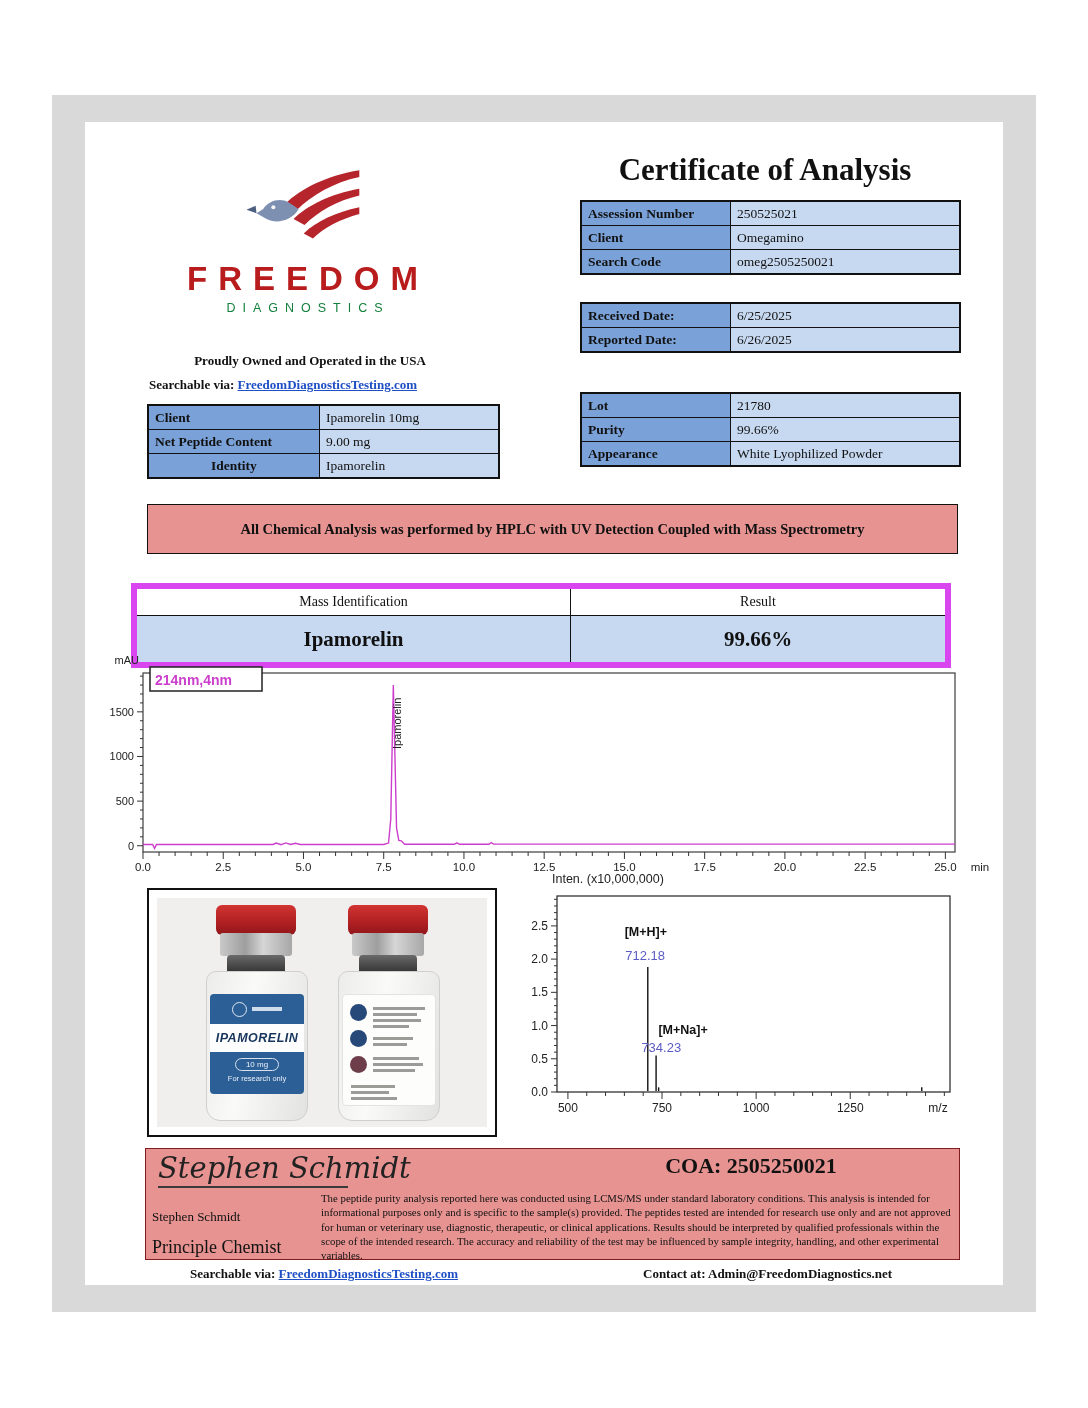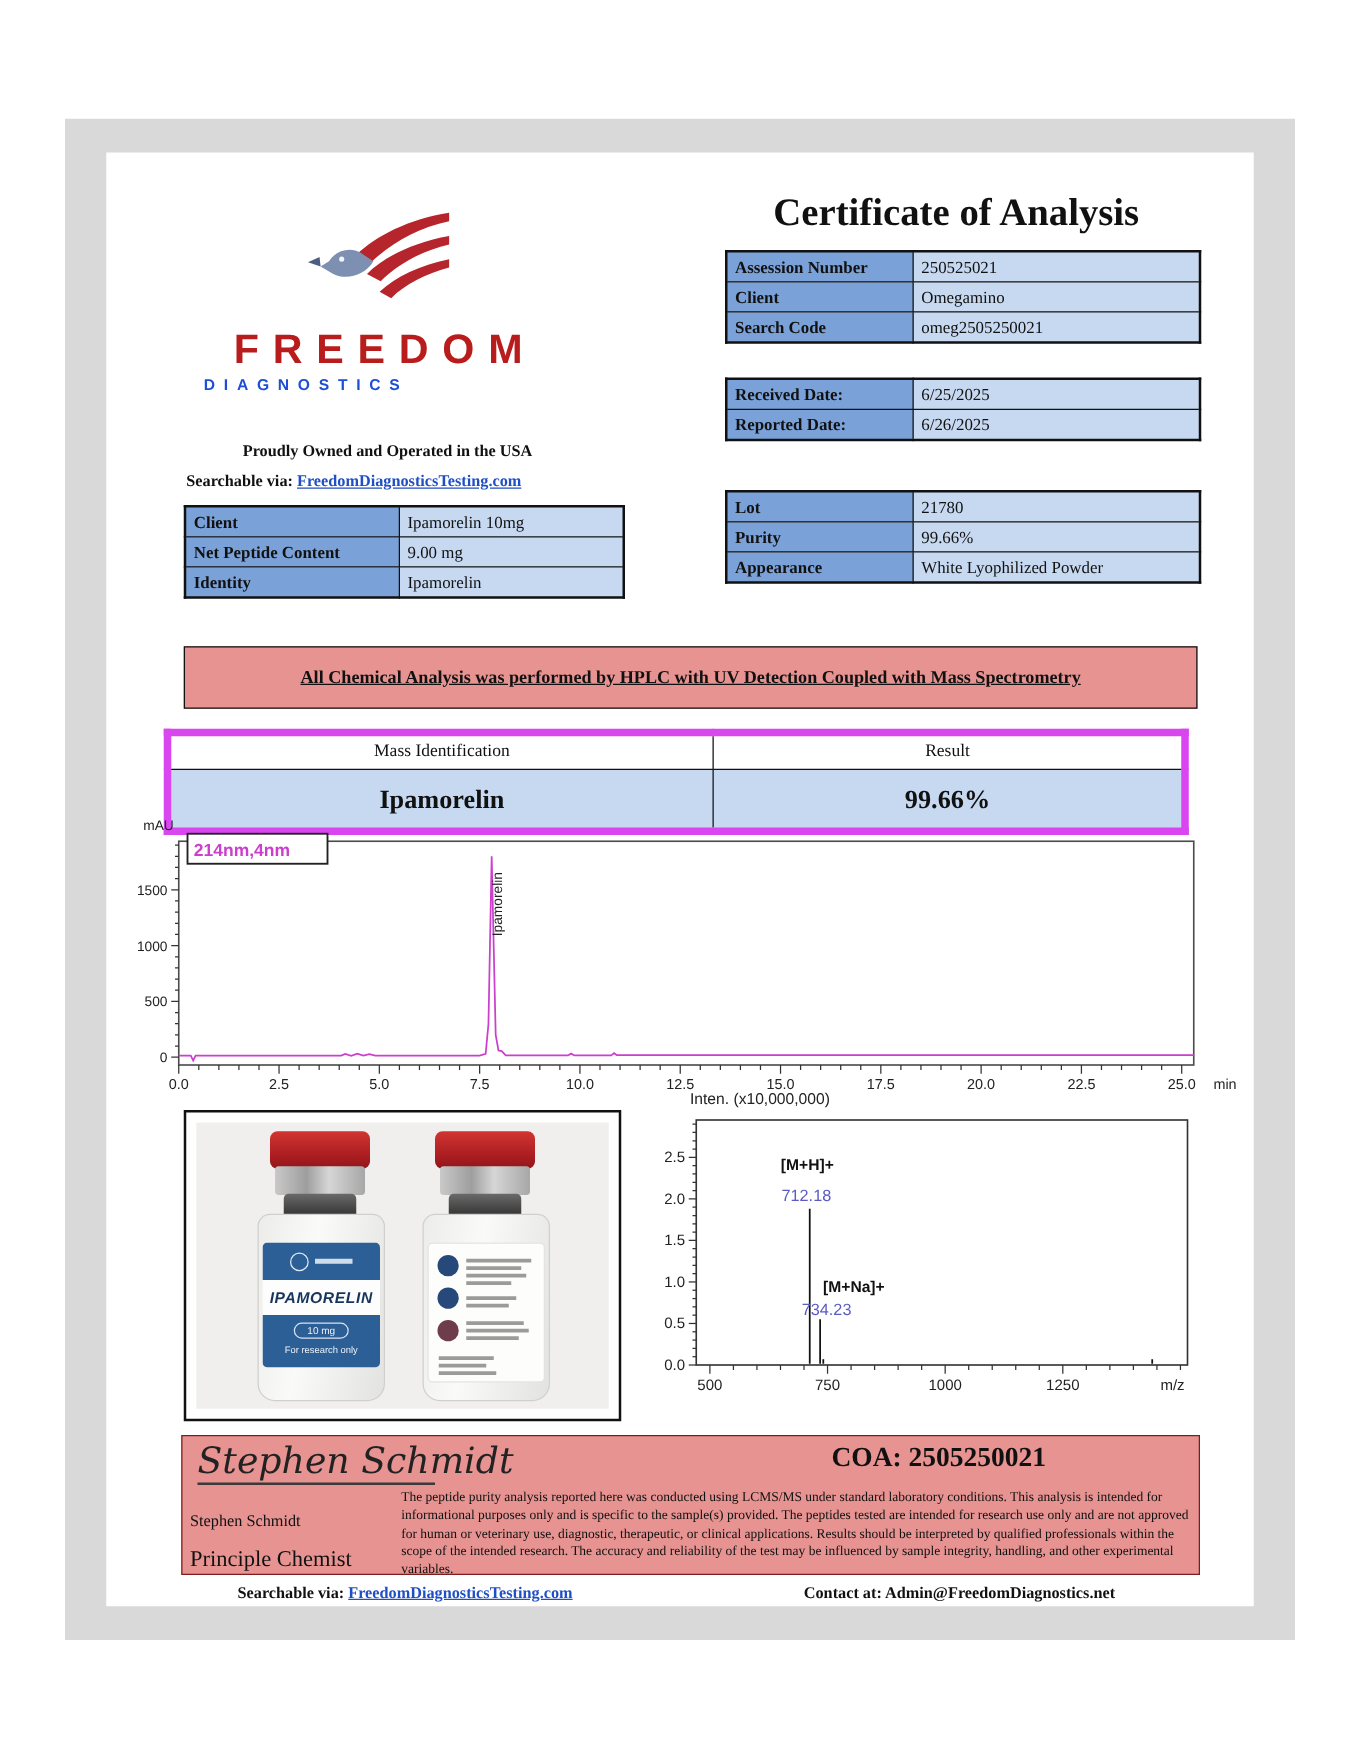--- a/index.html
+++ b/index.html
@@ -6,42 +6,42 @@
   .canvas{position:relative;width:1088px;height:1408px;background:#fff;overflow:hidden;
           font-family:"Liberation Serif",serif;color:#111;}
   .band{position:absolute;left:52px;top:95px;width:984px;height:1217px;background:#d9d9d9;}
   .page{position:absolute;left:85px;top:122px;width:918px;height:1163px;background:#fff;}
 
   
   .eagle{position:absolute;left:158px;top:42px;width:118px;height:90px;}
   .logo-word{position:absolute;left:78px;top:138px;width:290px;text-align:center;
              font-family:"Liberation Sans",sans-serif;font-size:33px;font-weight:600;
              letter-spacing:11px;color:#b91c1c;}
-  .logo-sub{position:absolute;left:78px;top:179px;width:290px;text-align:left;
-            font-family:"Liberation Sans",sans-serif;font-size:12.5px;font-weight:700;
-            letter-spacing:7px;color:#1d4ed8;}
+  .logo-sub{position:absolute;left:78px;top:179px;width:290px;text-align:center;
+            font-family:"Liberation Sans",sans-serif;font-size:12.5px;font-weight:400;
+            letter-spacing:7px;color:#15803d;}
   .tagline{position:absolute;left:75px;top:231px;width:300px;text-align:center;
            font-size:13px;font-weight:bold;}
   .search-line{position:absolute;left:64px;top:255px;font-size:13px;font-weight:bold;}
   a.link{color:#1f4fc4;text-decoration:underline;font-weight:bold;cursor:pointer;}
 
   .title{position:absolute;left:460px;top:30px;width:440px;text-align:center;
          font-size:31px;font-weight:bold;}
 
   table.kv{border-collapse:collapse;position:absolute;border:2px solid #111;}
   table.kv td{border:1px solid #111;font-size:13.5px;padding:2px 6px;height:19px;vertical-align:middle;}
   table.kv td.k{font-weight:bold;}
   .t-meta{left:495px;top:78px;}   .t-meta td.k{width:136px;} .t-meta td.v{width:216px;}
   .t-date{left:495px;top:180px;}  .t-date td.k{width:136px;} .t-date td.v{width:216px;}
   .t-prod{left:62px;top:282px;}   .t-prod td.k{width:158px;} .t-prod td.v{width:166px;}
   .t-lot{left:495px;top:270px;}   .t-lot td.k{width:136px;}  .t-lot td.v{width:216px;}
 
-  .banner{position:absolute;left:62px;top:395px;width:809px;height:48px;border:1.5px solid #111;
+  .banner{position:absolute;left:62px;top:382px;width:809px;height:48px;border:1.5px solid #111;
           display:flex;align-items:center;justify-content:center;text-align:left;
-          font-size:14.5px;font-weight:bold;text-decoration:underline;}
+          font-size:14.5px;font-weight:bold;}
 
   table.mass{border-collapse:collapse;position:absolute;left:46px;top:461px;border:6px solid #d946ef;}
   table.mass td{border:1px solid #111;text-align:center;vertical-align:middle;}
   table.mass .hd{height:24px;font-size:14px;background:#fff;}
   table.mass .bd{height:44px;font-size:21px;font-weight:bold;}
   table.mass .c1{width:431px;} table.mass .c2{width:372px;}
 
   .hplc{position:absolute;left:10px;top:530px;}
   .ms{position:absolute;left:415px;top:748px;}
 
@@ -151,21 +151,21 @@
       <tbody>
           <tr>
         <td class="k" style="background: rgb(123, 162, 216);">Client</td>
         <td class="v" style="background: rgb(199, 217, 241);">Ipamorelin 10mg</td>
           </tr>
       <tr>
         <td class="k" style="background: rgb(123, 162, 216);">Net Peptide Content</td>
         <td class="v" style="background: rgb(199, 217, 241);">9.00 mg</td>
           </tr>
       <tr>
-        <td class="k" style="background: rgb(123, 162, 216);">Identity</td>
+        <td class="k" style="background: rgb(123, 162, 216); text-align: center;">Identity</td>
         <td class="v" style="background: rgb(199, 217, 241);">Ipamorelin</td>
           </tr>
     </tbody>
       </table>
 
     <table class="kv t-lot">
       <tbody>
           <tr>
         <td class="k" style="background: rgb(123, 162, 216);">Lot</td>
         <td class="v" style="background: rgb(199, 217, 241);">21780</td>

